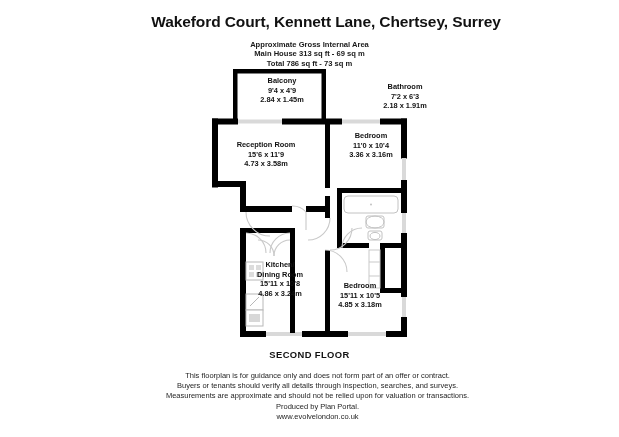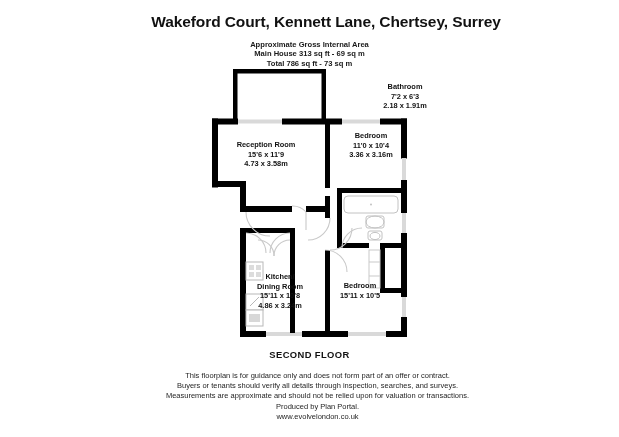--- a/index.html
+++ b/index.html
@@ -67,21 +67,21 @@
     white-space: nowrap;
   }
   .label .nm { display: block; }
   .label .ft { display: block; }
   .label .mt { display: block; }
 
   #label-balcony   { left: 222px; top: 76px;  width: 120px; }
   #label-bathroom  { left: 345px; top: 82px;  width: 120px; }
   #label-reception { left: 191px; top: 140px; width: 150px; }
   #label-bedroom1  { left: 311px; top: 131px; width: 120px; }
-  #label-kitchen   { left: 225px; top: 272px; width: 110px; }
+  #label-kitchen   { left: 225px; top: 260px; width: 110px; }
   #label-bedroom2  { left: 300px; top: 281px; width: 120px; }
 
   
   .floor-caption {
     position: absolute;
     top: 349px;
     left: 0;
     width: 619px;
     text-align: center;
     font-size: 9.4px;
@@ -241,20 +241,25 @@
 
       <path d="M330 250 A22 22 0 0 0 352 228"></path>
 
       <path d="M342 248 A20 20 0 0 1 362 228"></path>
 
       <path d="M325 250 A22 22 0 0 1 347 272"></path>
     </g>
 
   </svg>
 
+  <div class="label" id="label-balcony">
+    <span class="nm">Balcony</span>
+    <span class="ft">9'4 x 4'9</span>
+    <span class="mt">2.84 x 1.45m</span>
+  </div>
 
   <div class="label" id="label-bathroom">
     <span class="nm">Bathroom</span>
     <span class="ft">7'2 x 6'3</span>
     <span class="mt">2.18 x 1.91m</span>
   </div>
 
   <div class="label" id="label-reception">
     <span class="nm">Reception Room</span>
     <span class="ft">15'6 x 11'9</span>
@@ -270,20 +275,21 @@
   <div class="label" id="label-kitchen">
     <span class="nm">Kitchen/</span>
     <span class="nm">Dining Room</span>
     <span class="ft">15'11 x 10'8</span>
     <span class="mt">4.86 x 3.24m</span>
   </div>
 
   <div class="label" id="label-bedroom2">
     <span class="nm">Bedroom</span>
     <span class="ft">15'11 x 10'5</span>
+    <span class="mt">4.85 x 3.18m</span>
   </div>
 
   <div class="floor-caption">SECOND FLOOR</div>
 
   <div class="footer">
     <div class="fline">This floorplan is for guidance only and does not form part of an offer or contract.</div>
     <div class="fline">Buyers or tenants should verify all details through inspection, searches, and surveys.</div>
     <div class="fline">Measurements are approximate and should not be relied upon for valuation or transactions.</div>
     <div class="fline">Produced by Plan Portal.</div>
     <div class="fline">www.evolvelondon.co.uk</div>

